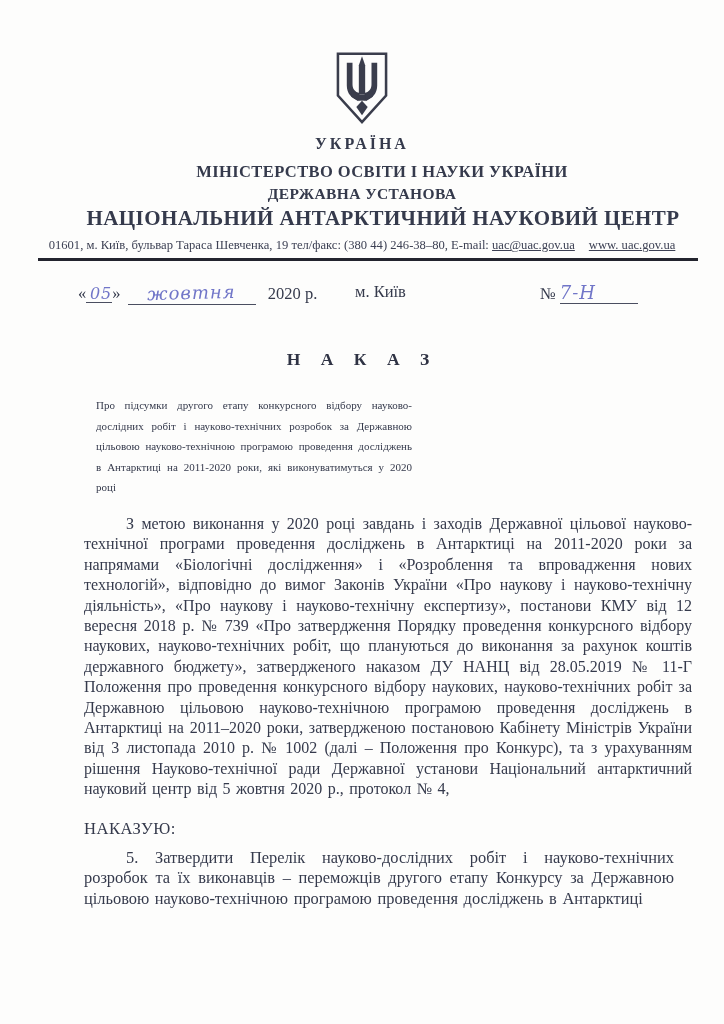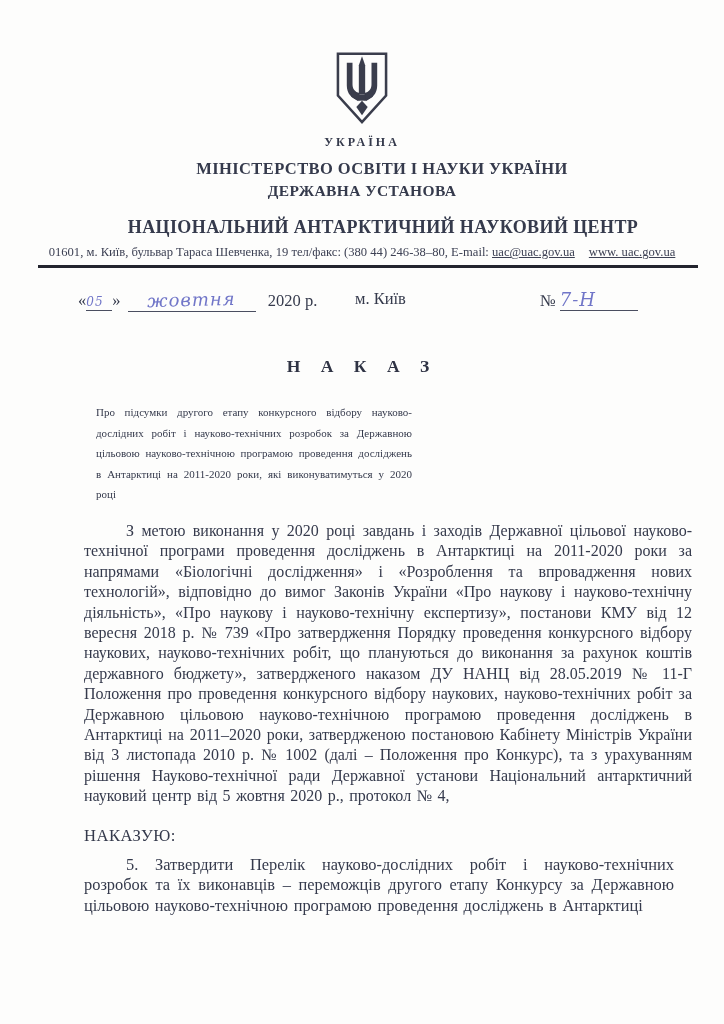--- a/index.html
+++ b/index.html
@@ -15,33 +15,33 @@
     width:724px;height:1024px;position:relative;margin:0 auto;
     background:var(--paper);
     font-family:"Liberation Serif","DejaVu Serif",serif;
     color:var(--ink);
     overflow:hidden;
   }
   
   .letterhead{text-align:center;padding-top:50px;}
   .emblem{display:inline-block;width:64px;height:76px;}
   .emblem svg{width:100%;height:100%;display:block;}
-  .country{font-weight:bold;font-size:12px;letter-spacing:3px;margin-top:5px;}
+  .country{font-weight:bold;font-size:16px;letter-spacing:3px;margin-top:5px;}
   .ministry{font-weight:bold;font-size:16.5px;letter-spacing:.4px;margin-top:9px;padding-left:40px;}
   .inst-type{font-weight:bold;font-size:15.5px;letter-spacing:.4px;margin-top:3px;}
-  .inst-name{font-weight:bold;font-size:18px;letter-spacing:.4px;margin-top:17px;padding-left:42px;}
+  .inst-name{font-weight:bold;font-size:21px;letter-spacing:.4px;margin-top:3px;padding-left:42px;}
   .contact{font-size:12.6px;margin-top:7px;color:#3d4154;white-space:nowrap;}
   .contact .u{text-decoration:underline;}
   .contact .site{margin-left:14px;}
   .rule{height:3px;background:var(--rule);margin:5px 26px 0 38px;}
   
   .date-row{position:relative;height:36px;margin:16px 52px 0 78px;font-size:16.5px;}
   .dl-left{position:absolute;left:0;top:5px;white-space:nowrap;}
   .hw{font-family:"DejaVu Serif",serif;font-style:italic;color:var(--hw);letter-spacing:1px;}
-  .day{display:inline-block;min-width:26px;text-align:left;border-bottom:1px solid var(--line);font-size:12px;line-height:16px;}
+  .day{display:inline-block;min-width:26px;text-align:right;border-bottom:1px solid var(--line);font-size:16px;line-height:16px;}
   .month{display:inline-block;width:128px;border-bottom:1px solid var(--line);text-align:center;margin:0 8px 0 3px;}
   .month .hw{font-size:18px;display:inline-block;transform:rotate(-1.5deg);}
   .city{position:absolute;left:277px;top:5px;}
   .num{position:absolute;left:462px;top:5px;white-space:nowrap;}
   .numval{display:inline-block;width:78px;border-bottom:1px solid var(--line);text-align:left;font-size:18px;margin-left:4px;}
   
   .title{margin:36px 0 0;text-align:center;font-size:17.5px;font-weight:bold;
          letter-spacing:8px;color:#2f3344;font-family:Liberation Serif, serif;}
   .subject{margin:25px 0 16px 96px;width:316px;text-align:justify;
            font-size:11px;line-height:20.6px;word-spacing:2px;}

